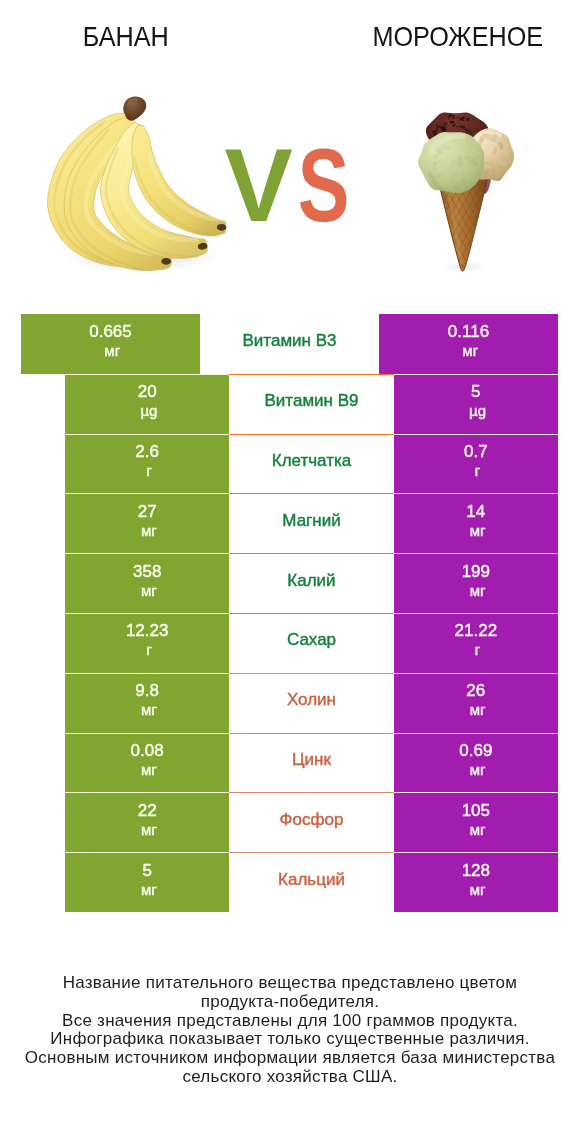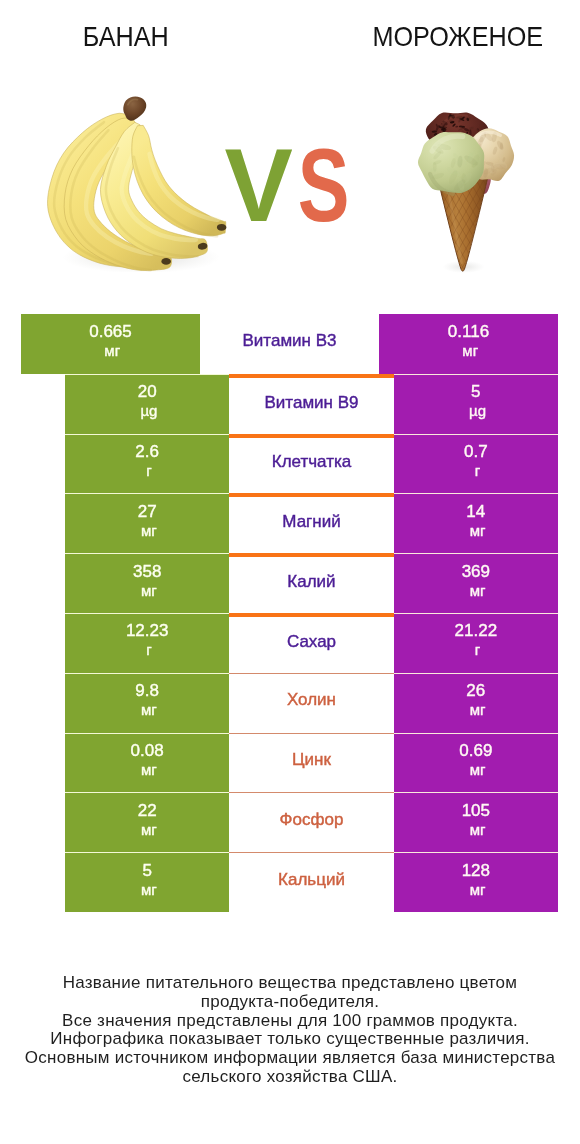--- a/index.html
+++ b/index.html
@@ -45,27 +45,27 @@
     width:179px; display:flex; align-items:center; justify-content:center;
     box-sizing:border-box; white-space:nowrap;
     padding-bottom:6px;
     flex-direction:column;
   }
   .cell.left { background:#80a530; color:#fdfff0; }
   .cell.right{ background:#a21caf; color:#fff9f4;justify-content:center; }
   .cell.mid  { background:#fff; }
   .row + .row .cell.left { box-shadow: inset 0 1px 0 #f3f9d6; margin-left: 44px; }
   .row + .row .cell.right{ box-shadow: inset 0 1px 0 #fbe8dd; }
-  .row + .row .cell.mid.gwin { border-top:4px solid #f97316; }
+  .row + .row .cell.mid.gwin { border-top:1px solid #f97316; }
   .row + .row .cell.mid.rwin { border-top:1px solid #d48b6d; }
 
   .val { font-size:17px; font-weight:400; -webkit-text-stroke:0.42px currentColor; }
   .unit{ font-size:15px; font-weight:400; margin-left:3.5px; -webkit-text-stroke:0.4px currentColor; }
   .label{ font-size:17px; font-weight:400; -webkit-text-stroke:0.42px currentColor; }
-  .label.gwin{ color:#4c1d95; }
+  .label.gwin{ color:#15803d; }
   .label.rwin{ color:#cd6140; }
 
   
   .footer{
     position:absolute; left:0; top:974px; width:580px;
     text-align:center; font-size:17px; letter-spacing:0.25px;
     line-height:18.8px; color:#1f1f1f;
   }
 </style>
 </head>
@@ -436,21 +436,21 @@
       </div>
       <div class="row">
         <div class="cell left">
           <span class="val">358</span>
           <span class="unit">мг</span>
         </div>
         <div class="cell mid gwin">
           <span class="label gwin">Калий</span>
         </div>
         <div class="cell right">
-          <span class="val">369</span>
+          <span class="val">199</span>
           <span class="unit">мг</span>
         </div>
       </div>
       <div class="row">
         <div class="cell left">
           <span class="val">12.23</span>
           <span class="unit">г</span>
         </div>
         <div class="cell mid gwin">
           <span class="label gwin">Сахар</span>

